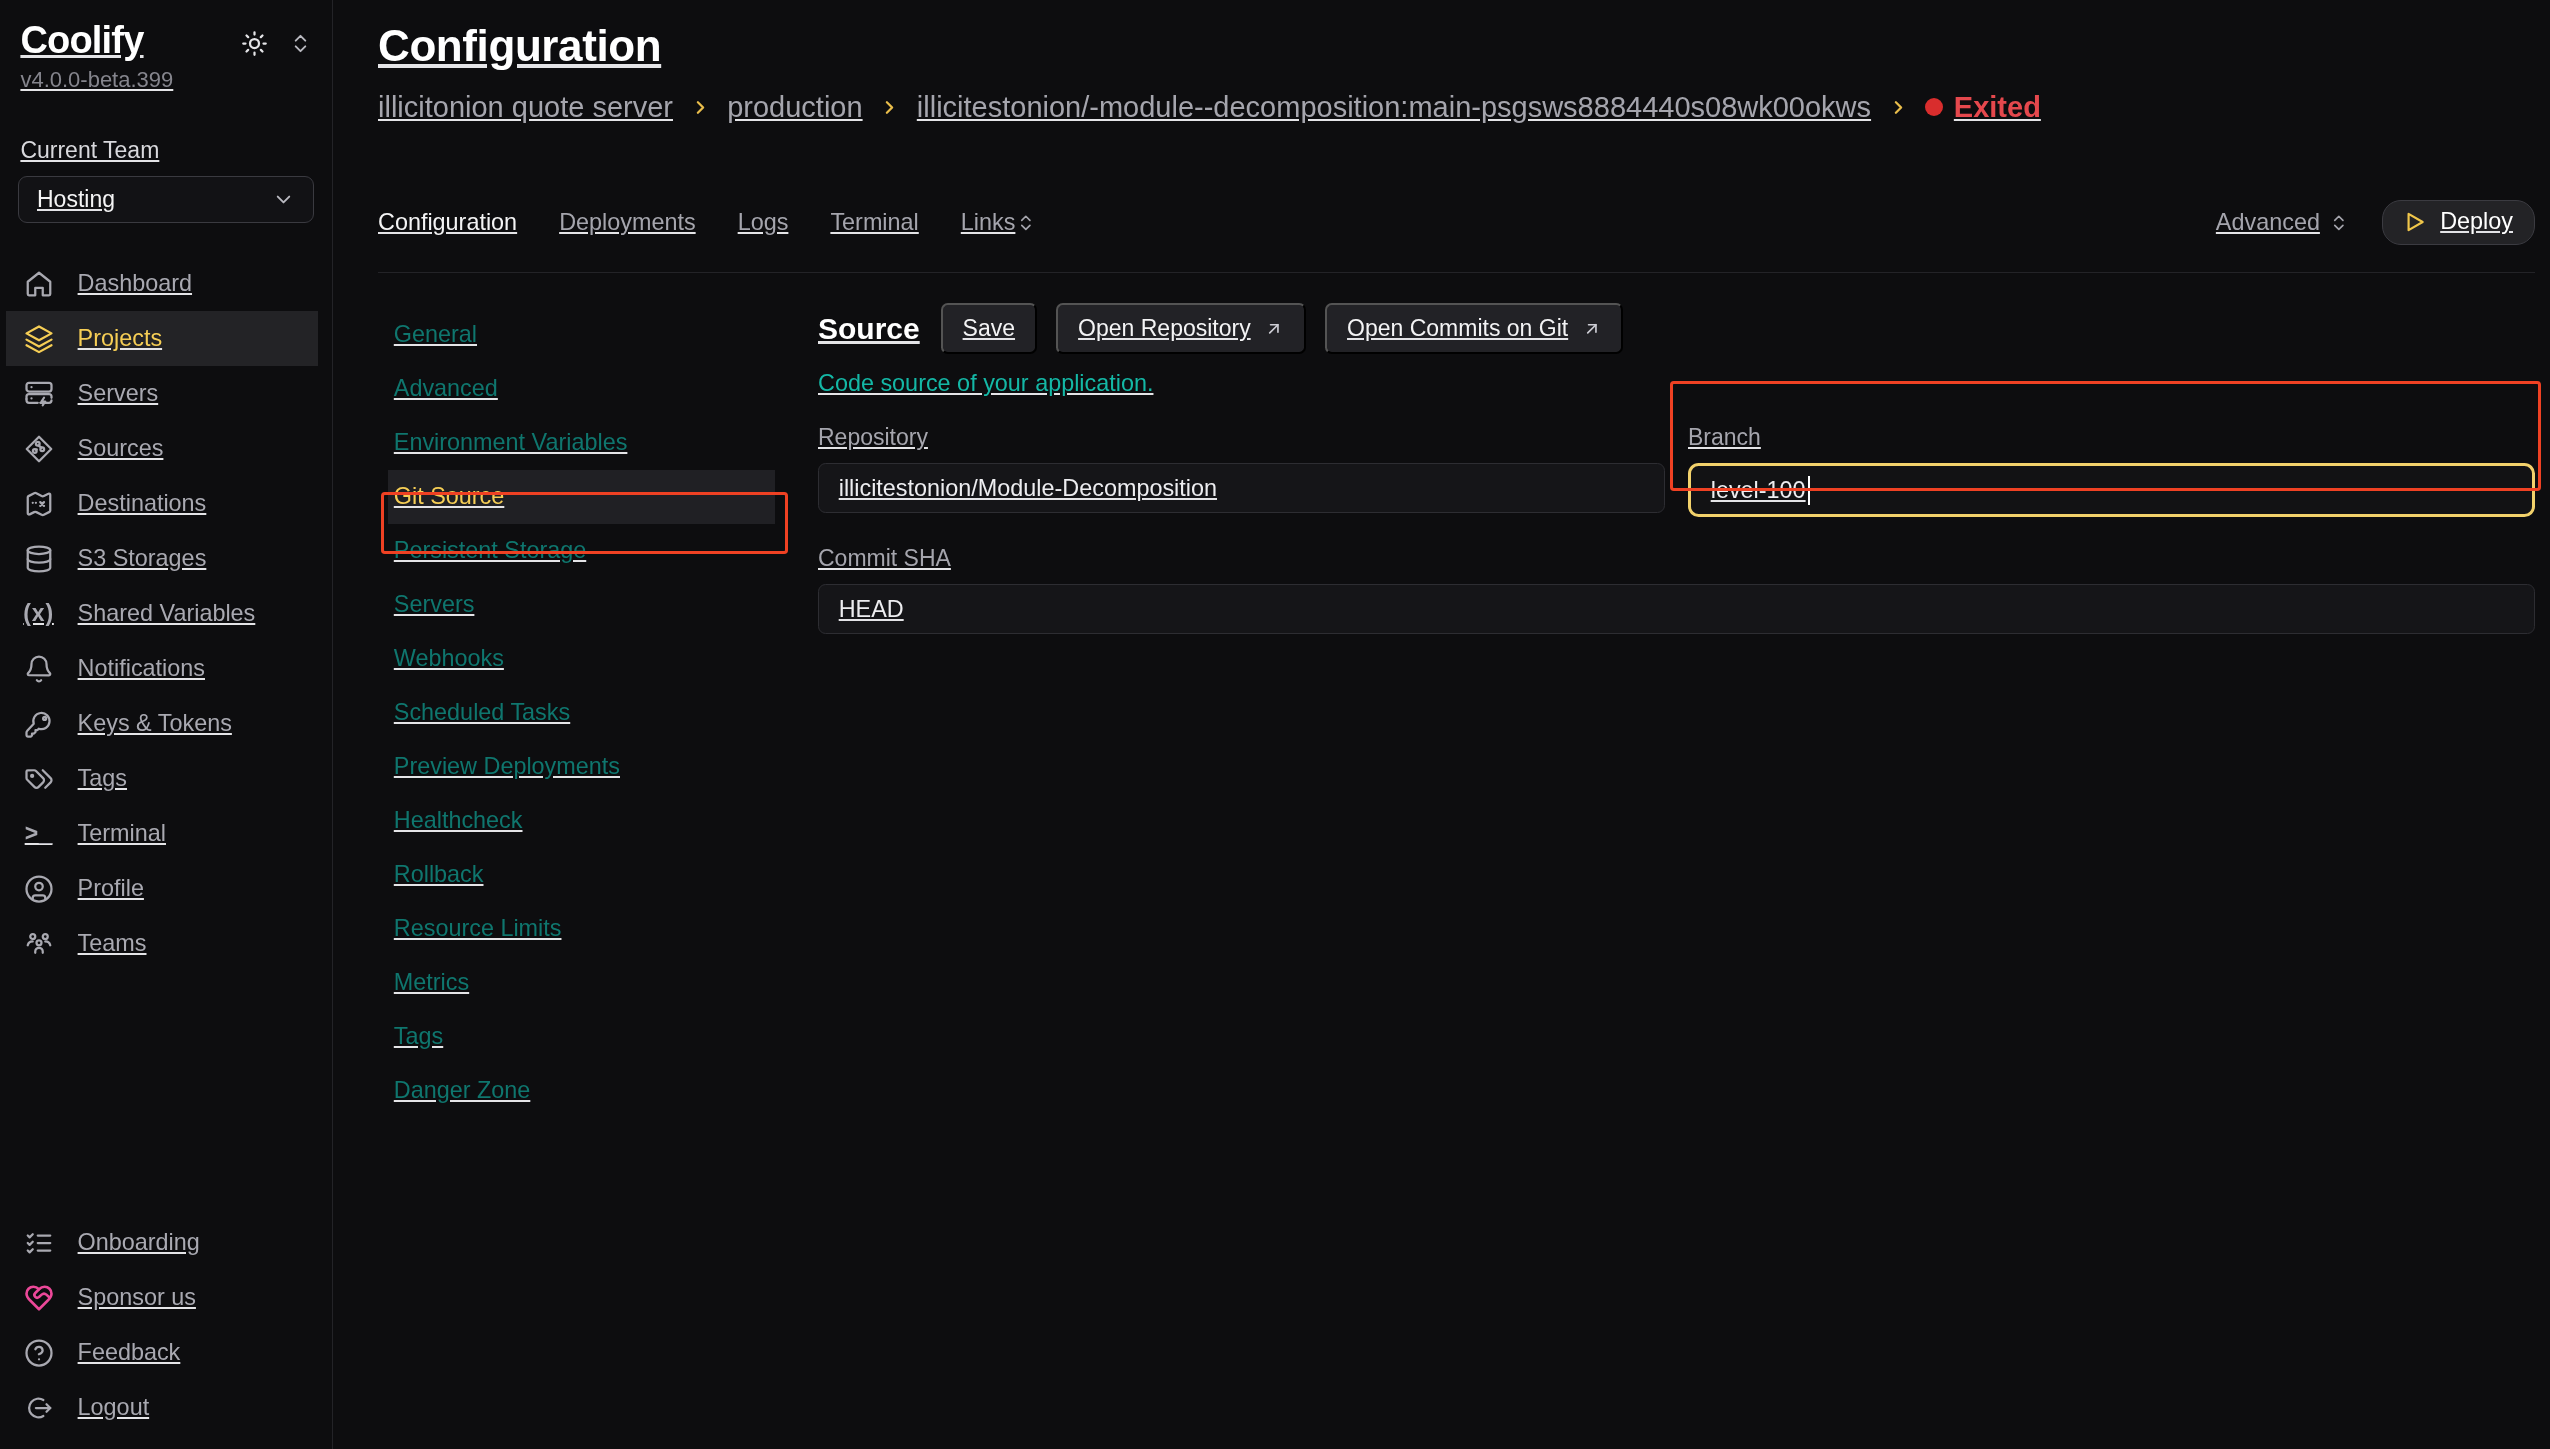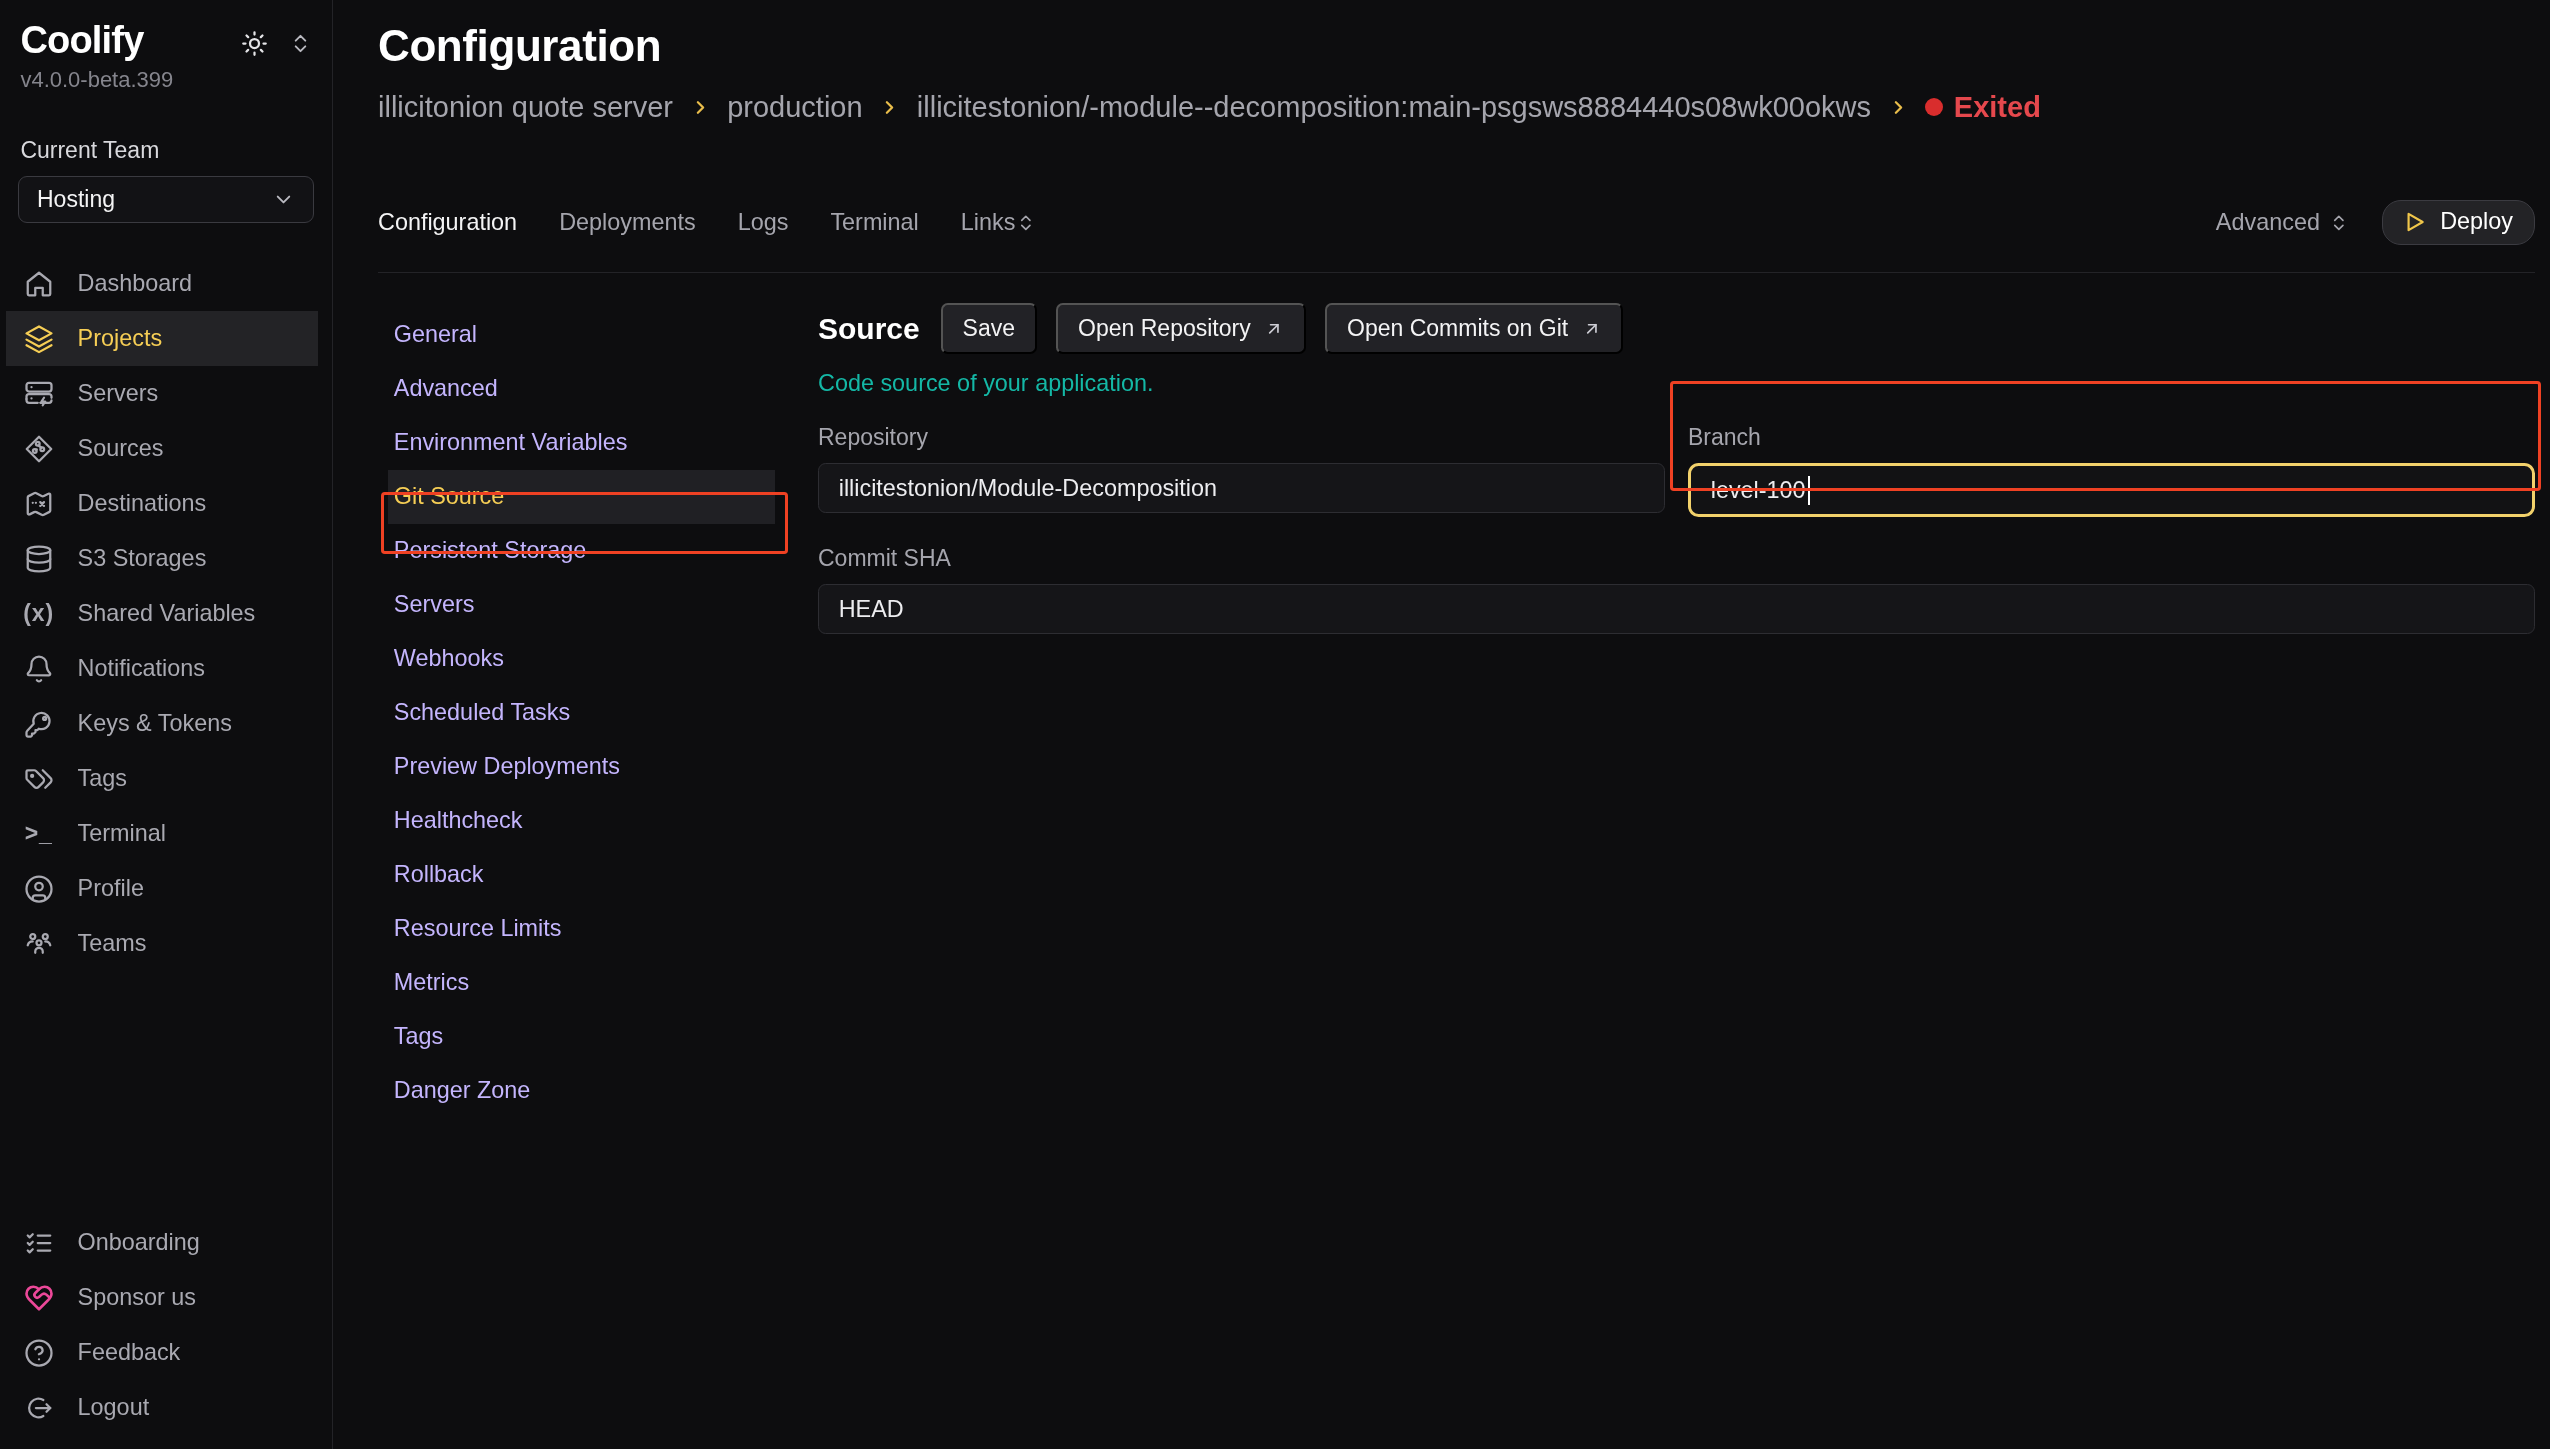--- a/index.html
+++ b/index.html
@@ -3,21 +3,21 @@
 <meta charset="utf-8">
 <style>
   * { margin:0; padding:0; box-sizing:border-box; }
   html,body { width:2550px; height:1449px; overflow:hidden; }
   body {
     background:#0d0d0f;
     color:#e4e4e7;
     font-family:"Liberation Sans", sans-serif;
     -webkit-font-smoothing:antialiased;
   }
-  .app { position:relative; display:flex; width:2550px; height:1449px; }
+  .app { position:relative; display:flex; width:2550px; height:1449px;text-decoration:underline; }
 
   
   .sidebar {
     width:333px; min-width:333px; height:100%;
     border-right:1.5px solid #232327;
     padding:15px 0 13.6px 0;
     display:flex; flex-direction:column;
     background:#0d0d0f;
   }
   .logo-row { display:flex; align-items:flex-start; padding:4.5px 19.7px 0 20.4px; }
@@ -71,21 +71,21 @@
     padding:7.6px 21px 9px 18px; font-size:23.4px; color:#ffffff; cursor:pointer;
   }
 
   .content { display:flex; margin-top:30px; flex:1; min-height:0; }
 
   
   .subnav { width:408px; min-width:408px; padding-top:4.5px; display:flex; flex-direction:column; }
   .subnav-item {
     height:54px; margin-right:10.6px; margin-left:9.8px; padding-left:6px;
     display:flex; align-items:center;
-    font-size:23.4px; color:#c4b5fd; cursor:pointer; white-space:nowrap;
+    font-size:23.4px; color:#0f766e; cursor:pointer; white-space:nowrap;
   }
   .subnav-item.active { background:#202024; color:#f6ce55; }
 
   
   .form-col { flex:1; margin-left:32px; min-width:0; }
   .source-row { display:flex; align-items:center; gap:19.7px; }
   .source-title { font-size:30px; font-weight:800; color:#ffffff; margin-right:1.5px; }
   .btn {
     display:flex; align-items:center; gap:13.6px;
     background:#222226; border-radius:6.8px; padding:9.8px 19.7px;

